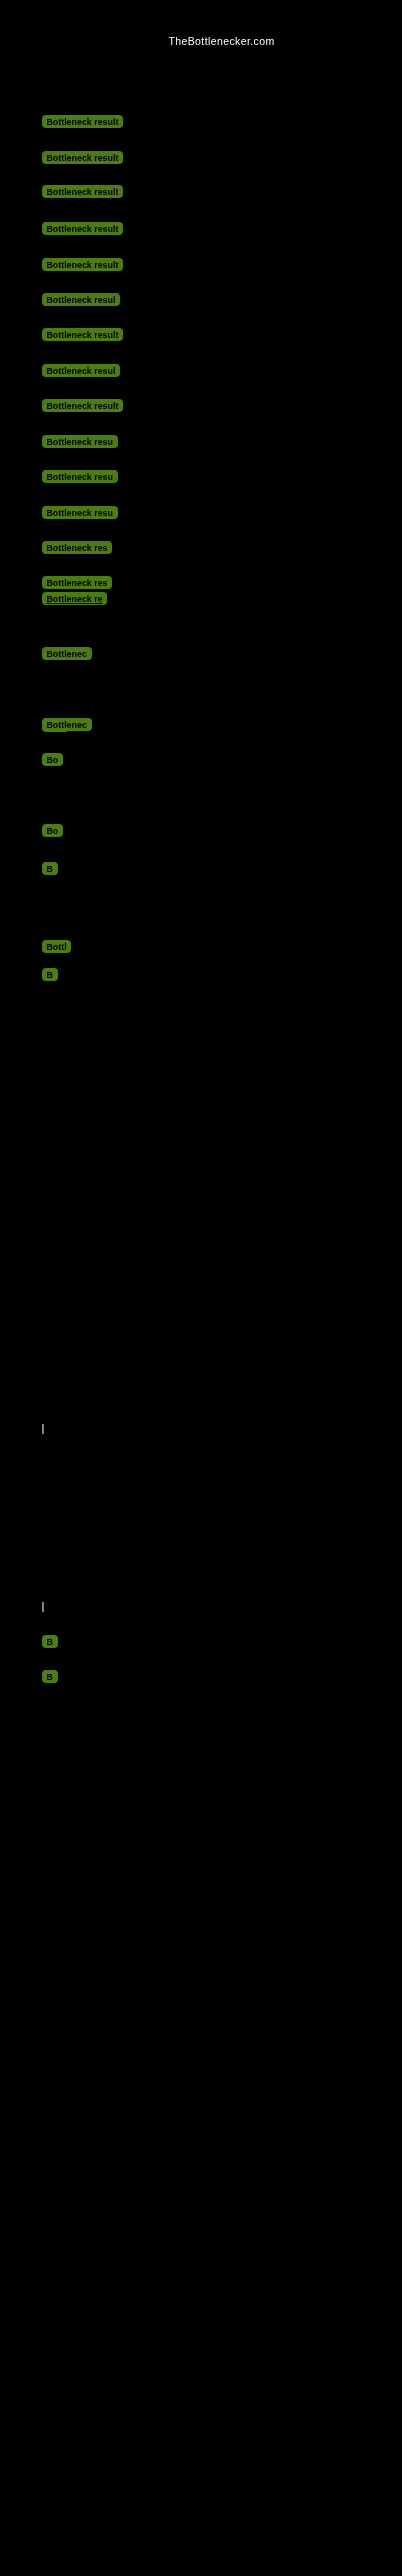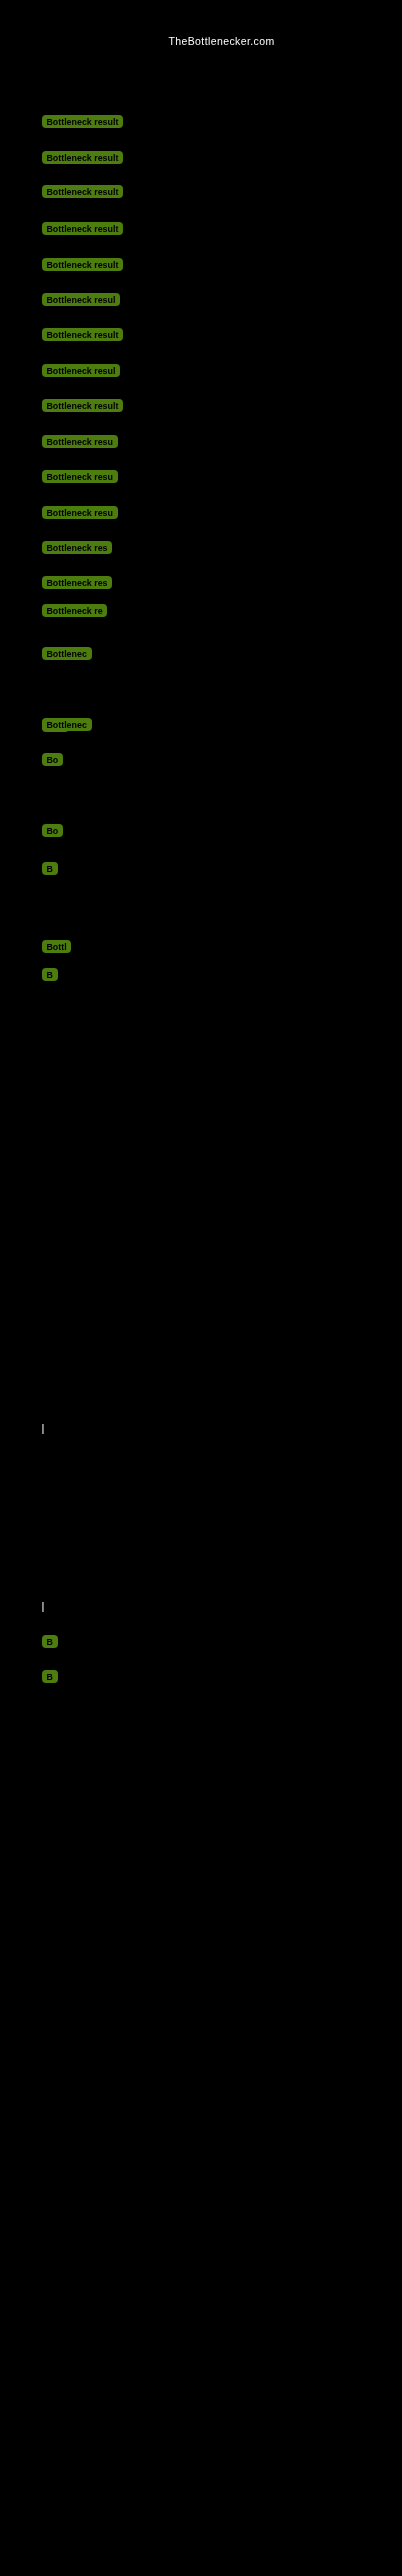--- a/index.html
+++ b/index.html
@@ -43,21 +43,21 @@
     <div class="badge" style="top: 188px;">Bottleneck result</div>
     <div class="badge" style="top: 223px;">Bottleneck resul</div>
     <div class="badge" style="top: 258px;">Bottleneck result</div>
     <div class="badge" style="top: 294px;">Bottleneck resul</div>
     <div class="badge" style="top: 329px;">Bottleneck result</div>
     <div class="badge" style="top: 365px;">Bottleneck resu</div>
     <div class="badge" style="top: 400px;">Bottleneck resu</div>
     <div class="badge" style="top: 436px;">Bottleneck resu</div>
     <div class="badge" style="top: 471px;">Bottleneck res</div>
     <div class="badge" style="top: 506px;">Bottleneck res</div>
-    <div class="badge" style="top: 534px;">Bottleneck re</div>
+    <div class="badge" style="top: 522px; text-decoration: underline;">Bottleneck re</div>
     <div class="badge" style="top: 577px;">Bottlenec</div>
     <div class="badge" style="top: 649px;">Bott</div>
     <div class="badge" style="top: 648px;">Bottlenec</div>
     <div class="badge" style="top: 683px;">Bo</div>
     <div class="badge" style="top: 754px;">Bo</div>
     <div class="badge" style="top: 792px;">B</div>
     <div class="badge" style="top: 870px;">Bottl</div>
     <div class="badge" style="top: 898px;">B</div>
     <div style="position: absolute; top: 1352px; left: 1.6px; color: rgb(255, 255, 255); font-size: 11.3px;">|</div>
     <div style="position: absolute; top: 1530px; left: 1.6px; color: rgb(255, 255, 255); font-size: 11.3px;">|</div>

